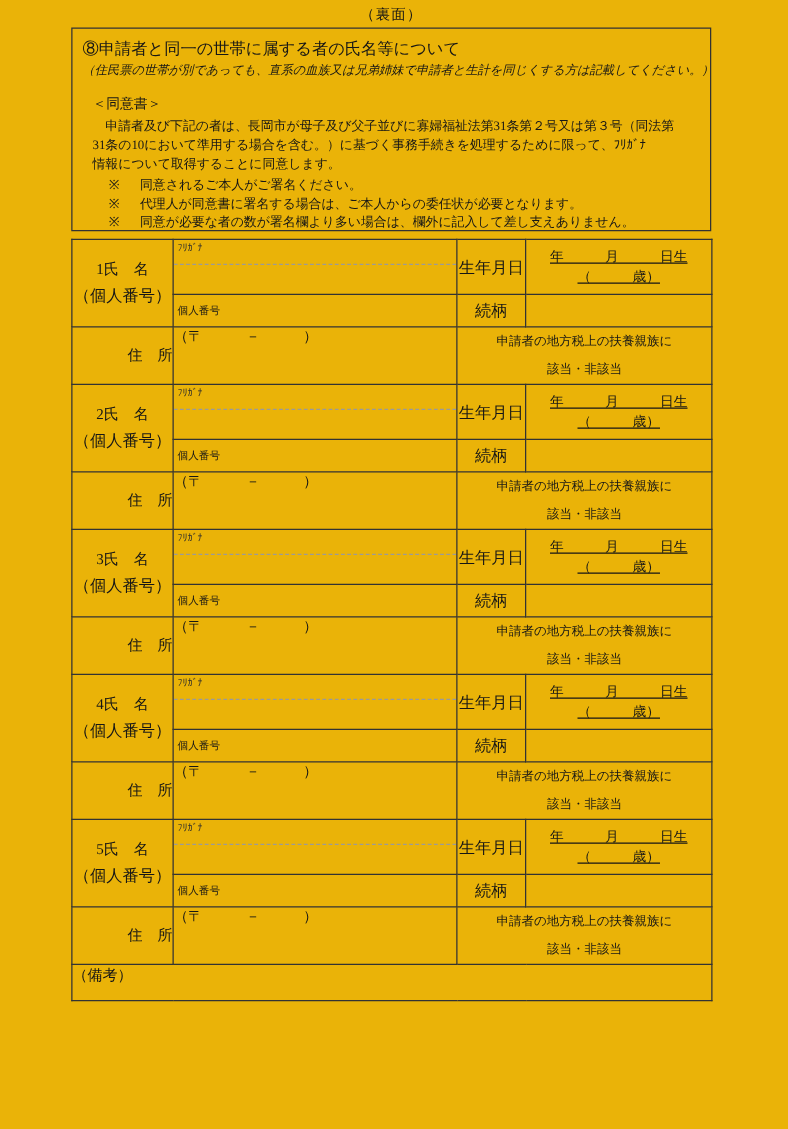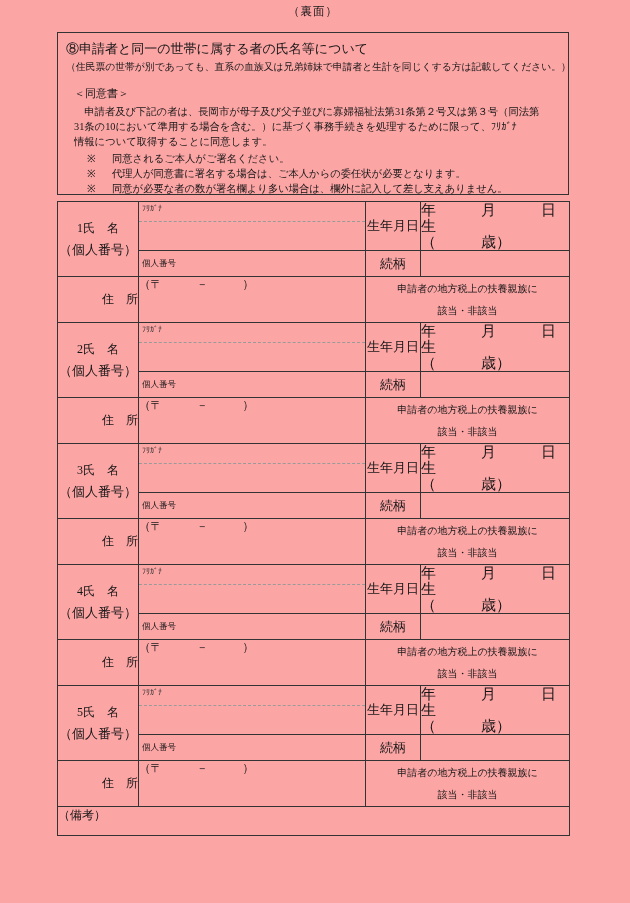--- a/index.html
+++ b/index.html
@@ -5,41 +5,41 @@
   * { box-sizing: border-box; }
   html, body {
     margin: 0; padding: 0;
     background: #ffffff;
     font-family: "Liberation Serif", "DejaVu Serif", serif;
     color: #161616;
   }
   .page {
     position: relative;
     width: 630px; height: 903px;
-    background: #fca5a5;
+    background: #eab308;
     overflow: hidden;
   }
   .doc { width: 512px; margin-left: 57px; }
 
   .back-label {
     text-align: center;
     font-size: 11.5px;
     padding-top: 4px;
     letter-spacing: 1px;
   }
 
   
   .header-box {
     border: 1px solid #333;
-    margin-top: 13px;
+    margin-top: 3px;
     height: 163px;
     padding: 7px 0 0 8px;
   }
   .section-title { font-size: 13px; line-height: 17px; }
-  .section-subtitle { font-size: 9.8px; line-height: 13px; margin-top: 3px; white-space: nowrap; }
+  .section-subtitle { font-size: 9.8px; line-height: 13px; margin-top: 3px; white-space: nowrap; font-style: italic; }
   .consent { margin-top: 13px; padding: 0 4px 0 8px; }
   .consent-heading { font-size: 11px; line-height: 15px; }
   .consent-body {
     font-size: 10.3px;
     line-height: 15.2px;
     margin-top: 3px;
     white-space: pre-line;
   }
   .consent-notes { margin-top: 1px; padding-left: 13px; }
   .consent-note { display: flex; font-size: 10.3px; line-height: 15.4px; }
@@ -72,24 +72,25 @@
     color: #2c2c2c;
     padding: 2px 0 7px 3px;
     border-bottom: 1px dashed #9a9a9a;
   }
   .name-space { height: 22px; }
 
   .mini-label { text-align: center; vertical-align: middle; font-size: 13px; }
 
   .birth-cell {
     vertical-align: middle;
-    text-align: left;
-    font-size: 15px;
+    text-align: center;
+    font-size: 11px;
     line-height: 16px;
     padding-right: 5px;
+    text-decoration: underline;
   }
 
   .kojin-cell { vertical-align: middle; }
   .kojin-text { font-size: 8.5px; padding-left: 3px; }
 
   .addr-label { text-align: right; vertical-align: middle; font-size: 12px; }
   .postal-cell { vertical-align: top; font-size: 11.5px; padding: 3px 0 0 10px; }
 
   .dependent-cell {
     text-align: center;

